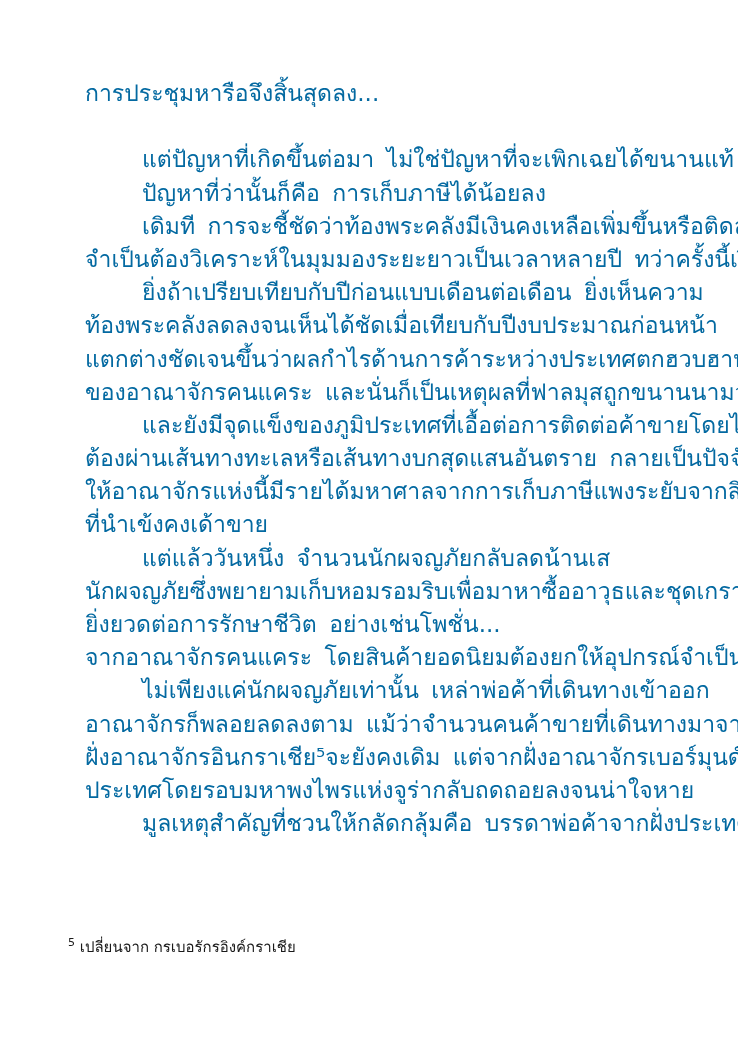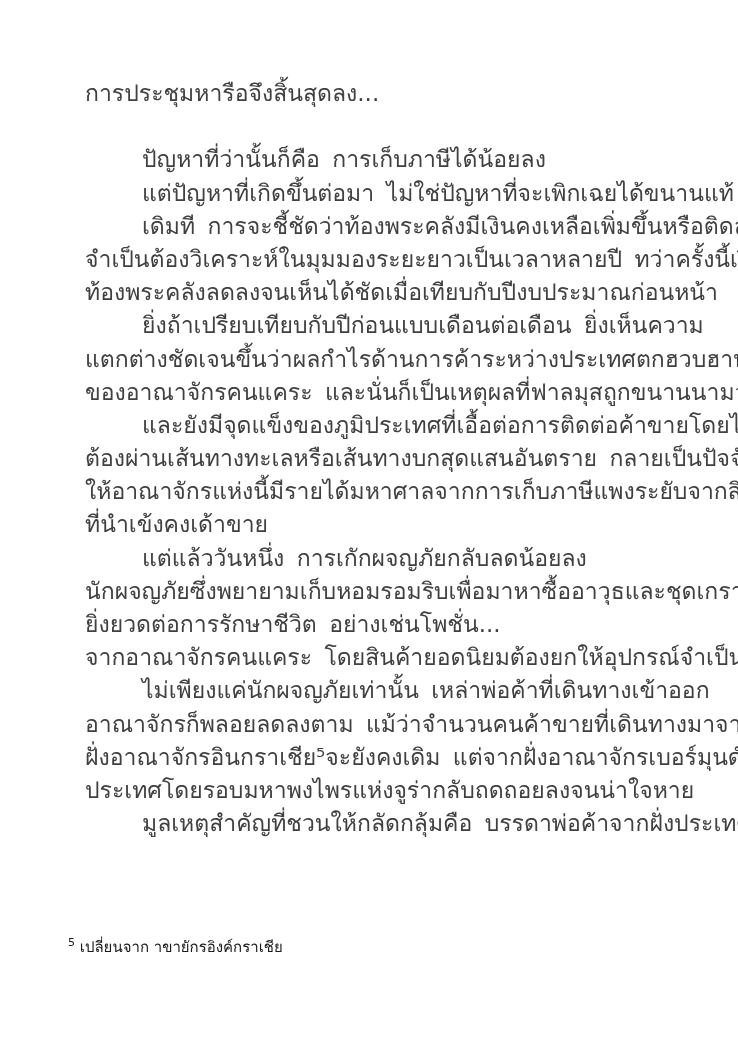--- a/index.html
+++ b/index.html
@@ -14,21 +14,21 @@
     overflow: hidden;
     font-family: "DejaVu Sans", "Liberation Sans", sans-serif;
   }
   .text-body {
     position: absolute;
     left: 85px;
     top: 77px;
     width: 575px;
     font-size: 23px;
     line-height: 33.2px;
-    color: #404040;
+    color: #0369a1;
     word-spacing: 0.22em;
   }
   .line {
     white-space: pre;
     height: 33.2px;
   }
   .line.indent {
     padding-left: 57px;
   }
   .line.gap-after {
@@ -51,36 +51,36 @@
     line-height: 0;
     vertical-align: super;
   }
 </style>
 </head>
 <body>
 
 <div class="page">
   <div class="text-body">
       <div class="line gap-after">การประชุมหารือจึงสิ้นสุดลง...</div>
+      <div class="line indent">แต่ปัญหาที่เกิดขึ้นต่อมา ไม่ใช่ปัญหาที่จะเพิกเฉยได้ขนานแท้</div>
       <div class="line indent">ปัญหาที่ว่านั้นก็คือ การเก็บภาษีได้น้อยลง</div>
-      <div class="line indent">แต่ปัญหาที่เกิดขึ้นต่อมา ไม่ใช่ปัญหาที่จะเพิกเฉยได้ขนานแท้</div>
       <div class="line indent">เดิมที การจะชี้ชัดว่าท้องพระคลังมีเงินคงเหลือเพิ่มขึ้นหรือติดลบ</div>
       <div class="line">จำเป็นต้องวิเคราะห์ในมุมมองระยะยาวเป็นเวลาหลายปี ทว่าครั้งนี้เงิน</div>
+      <div class="line indent">ยิ่งถ้าเปรียบเทียบกับปีก่อนแบบเดือนต่อเดือน ยิ่งเห็นความ</div>
       <div class="line">ท้องพระคลังลดลงจนเห็นได้ชัดเมื่อเทียบกับปีงบประมาณก่อนหน้า</div>
-      <div class="line indent">ยิ่งถ้าเปรียบเทียบกับปีก่อนแบบเดือนต่อเดือน ยิ่งเห็นความ</div>
       <div class="line">แตกต่างชัดเจนขึ้นว่าผลกำไรด้านการค้าระหว่างประเทศตกฮวบฮาบ</div>
       <div class="line">ของอาณาจักรคนแคระ และนั่นก็เป็นเหตุผลที่ฟาลมุสถูกขนานนามว่า</div>
       <div class="line indent">และยังมีจุดแข็งของภูมิประเทศที่เอื้อต่อการติดต่อค้าขายโดยไม่</div>
       <div class="line">ต้องผ่านเส้นทางทะเลหรือเส้นทางบกสุดแสนอันตราย กลายเป็นปัจจัย</div>
       <div class="line">ให้อาณาจักรแห่งนี้มีรายได้มหาศาลจากการเก็บภาษีแพงระยับจากสินค้า</div>
       <div class="line">ที่นำเข้งคงเด้าขาย</div>
-      <div class="line indent">แต่แล้ววันหนึ่ง การเกักผจญภัยกลับลดน้อยลง</div>
+      <div class="line indent">แต่แล้ววันหนึ่ง จำนวนนักผจญภัยกลับลดน้านเส</div>
       <div class="line">นักผจญภัยซึ่งพยายามเก็บหอมรอมริบเพื่อมาหาซื้ออาวุธและชุดเกราะ</div>
       <div class="line">ยิ่งยวดต่อการรักษาชีวิต อย่างเช่นโพชั่น...</div>
       <div class="line">จากอาณาจักรคนแคระ โดยสินค้ายอดนิยมต้องยกให้อุปกรณ์จำเป็น</div>
       <div class="line indent">ไม่เพียงแค่นักผจญภัยเท่านั้น เหล่าพ่อค้าที่เดินทางเข้าออก</div>
       <div class="line">อาณาจักรก็พลอยลดลงตาม แม้ว่าจำนวนคนค้าขายที่เดินทางมาจากทาง</div>
       <div class="line">ฝั่งอาณาจักรอินกราเชีย⁵จะยังคงเดิม แต่จากฝั่งอาณาจักรเบอร์มุนด์และ</div>
       <div class="line">ประเทศโดยรอบมหาพงไพรแห่งจูร่ากลับถดถอยลงจนน่าใจหาย</div>
       <div class="line indent">มูลเหตุสำคัญที่ชวนให้กลัดกลุ้มคือ บรรดาพ่อค้าจากฝั่งประเทศ</div>
     </div>
-  <div class="footnote"><sup>5</sup><span> </span><span>เปลี่ยนจาก าขายักรอิงค์กราเชีย</span></div>
+  <div class="footnote"><sup>5</sup><span> </span><span>เปลี่ยนจาก กรเบอรักรอิงค์กราเชีย</span></div>
 </div>
 
 </body></html>

